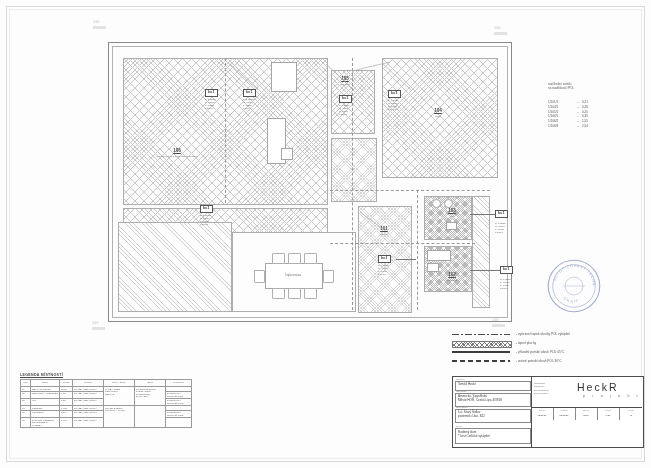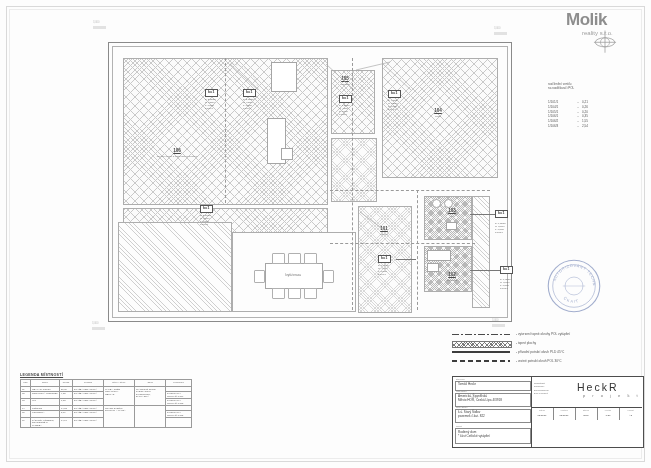--- a/index.html
+++ b/index.html
@@ -160,30 +160,20 @@
   .cmark-box{position:absolute;background:#e2e2e2;height:2.5px;}
 </style>
 </head>
 <body>
 
 <div id="sheet">
 
   <div class="sheet-border"></div>
   <div class="sheet-border2"></div>
 
-  <div class="wm">
-    <div class="wm-text">Molik</div>
-    <div class="wm-sub">reality s.r.o.</div>
-    <svg class="wm-globe" viewBox="0 0 40 40">
-      <ellipse cx="20" cy="22" rx="15" ry="7" fill="none" stroke="#9d9d9d" stroke-width="1.2"></ellipse>
-      <ellipse cx="20" cy="22" rx="7" ry="7" fill="none" stroke="#9d9d9d" stroke-width="1"></ellipse>
-      <line x1="20" y1="4" x2="20" y2="38" stroke="#9d9d9d" stroke-width="1.2"></line>
-      <line x1="3" y1="22" x2="37" y2="22" stroke="#9d9d9d" stroke-width="1.2"></line>
-    </svg>
-  </div>
 
   <div class="cmark-box" style="left:93px;top:26px;width:13px;"></div>
   <div class="cmark" style="left:93px;top:21px;">3,000</div>
   <div class="cmark-box" style="left:494px;top:32px;width:13px;"></div>
   <div class="cmark" style="left:494px;top:27px;">3,000</div>
   <div class="cmark-box" style="left:92px;top:327px;width:13px;"></div>
   <div class="cmark" style="left:92px;top:322px;">3,000</div>
   <div class="cmark-box" style="left:492px;top:324px;width:13px;"></div>
   <div class="cmark" style="left:492px;top:319px;">3,000</div>
 

